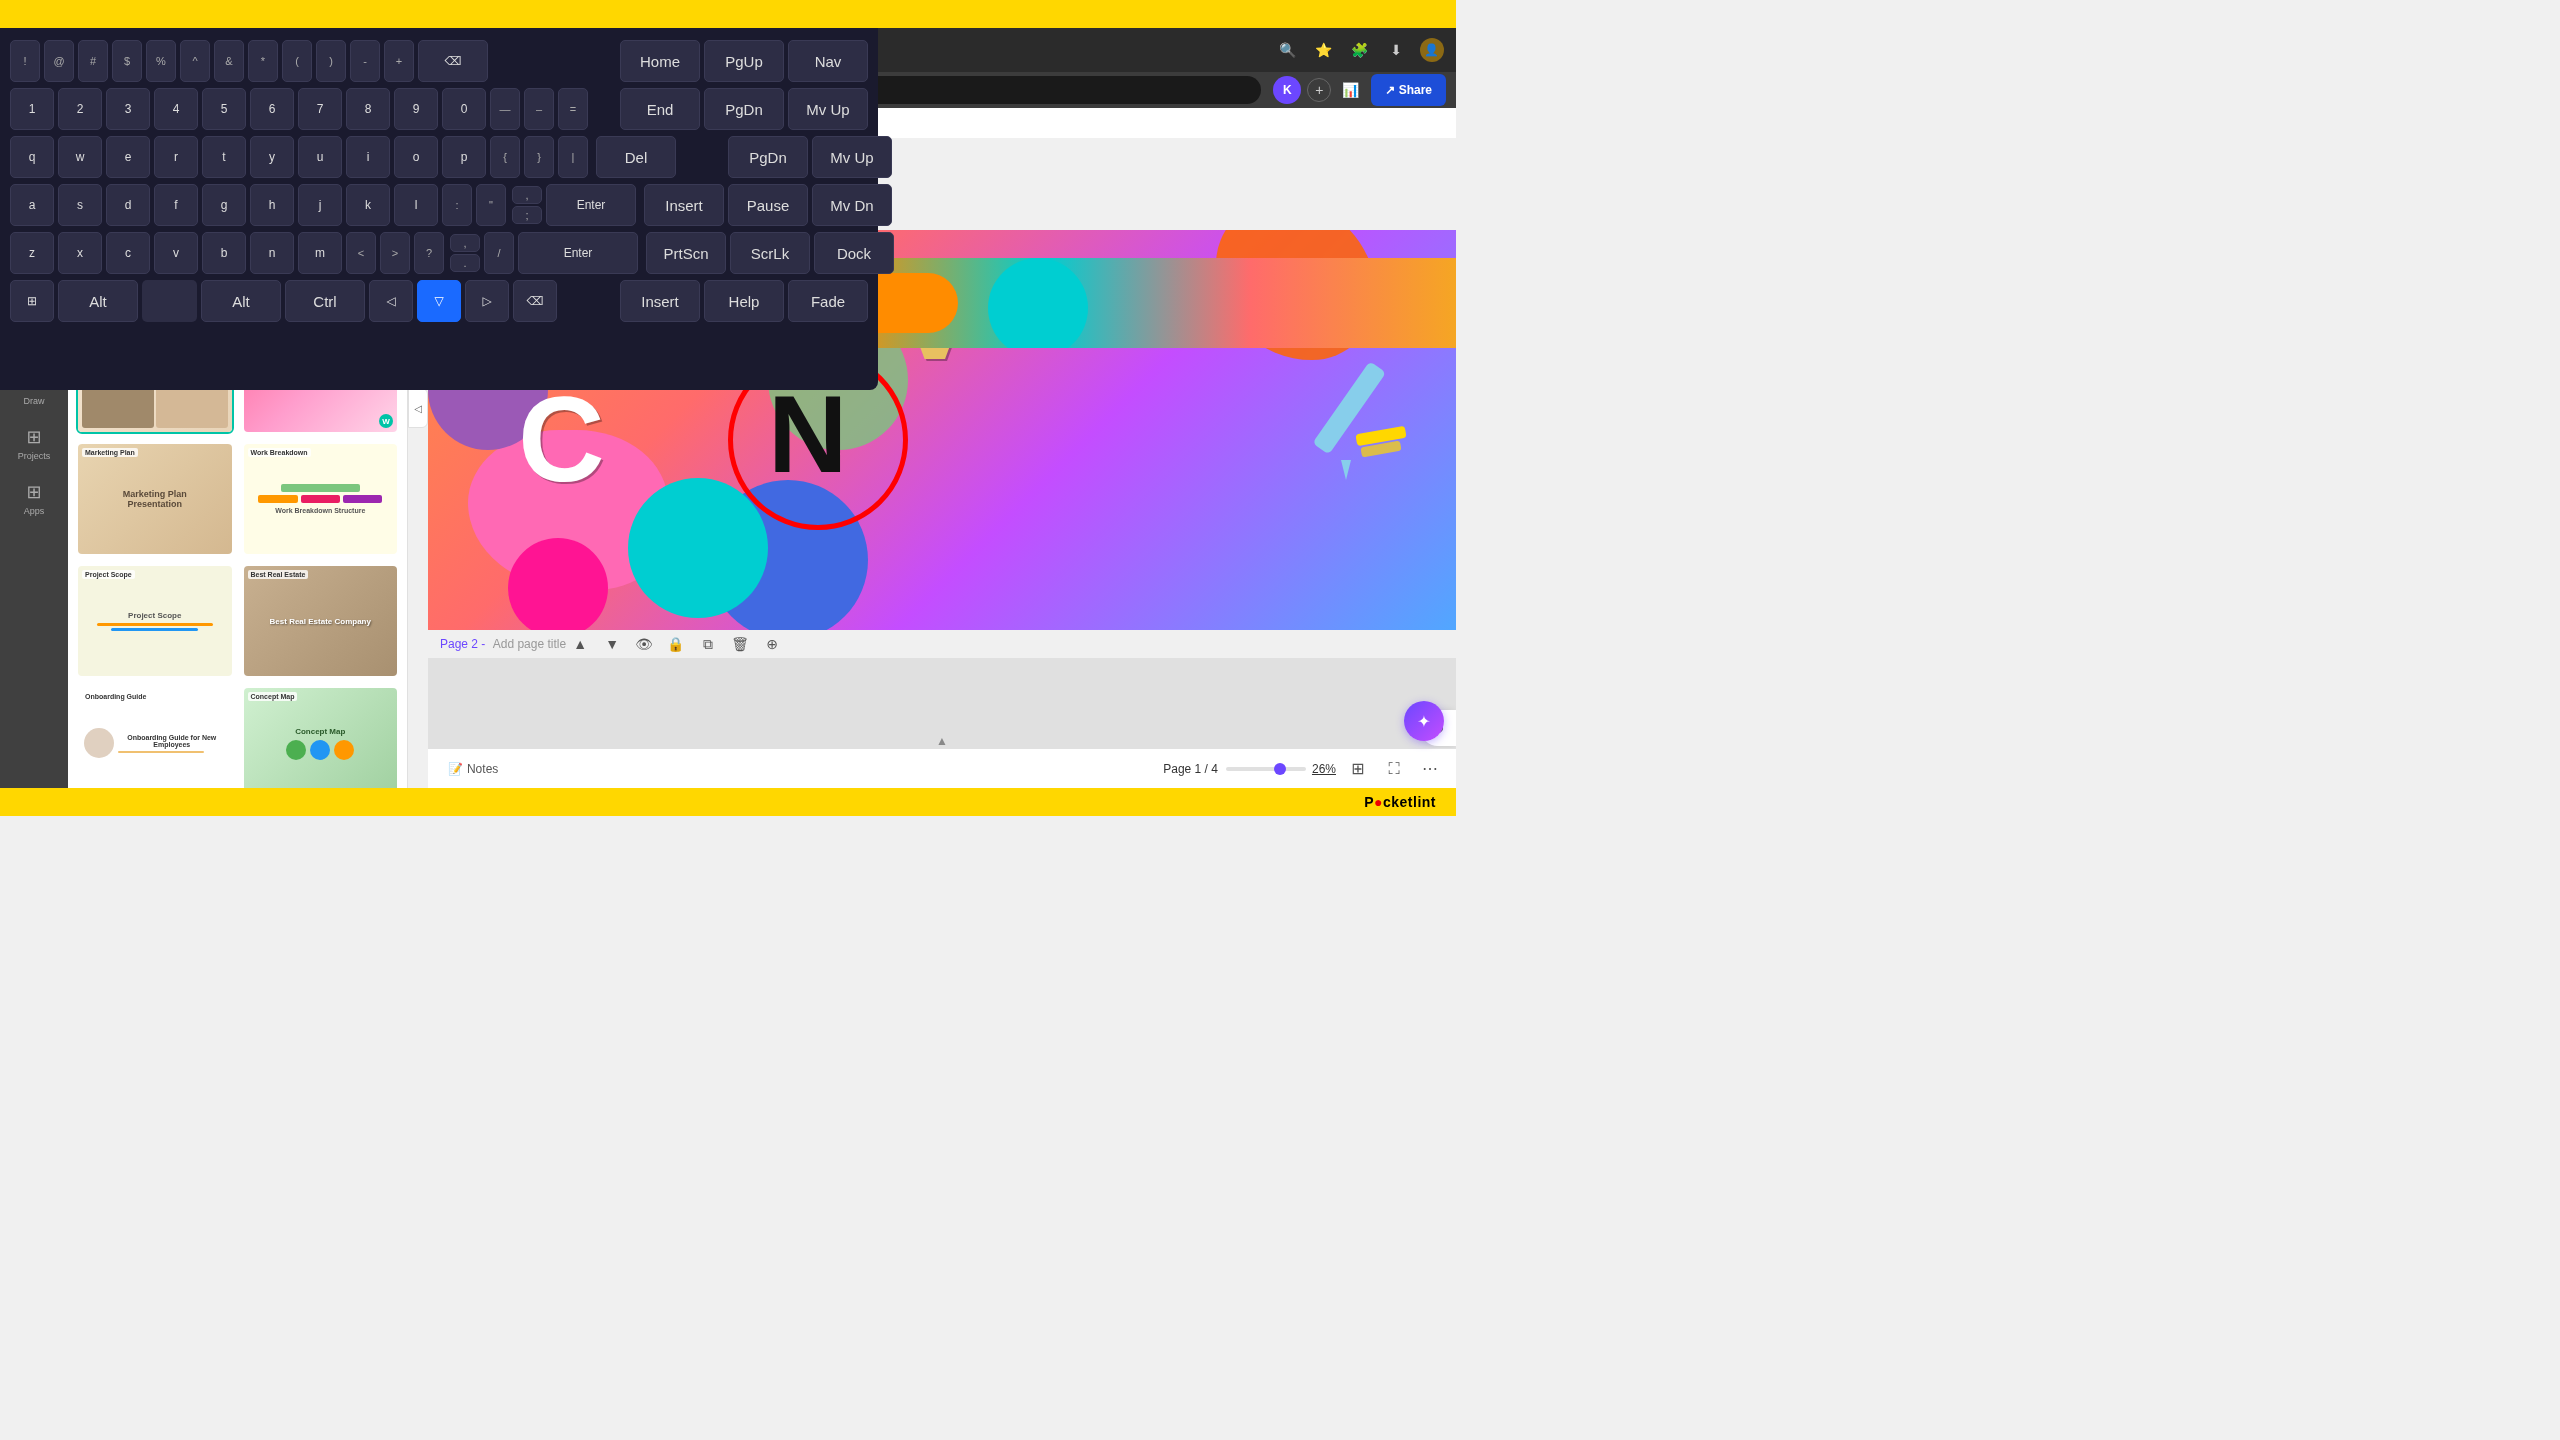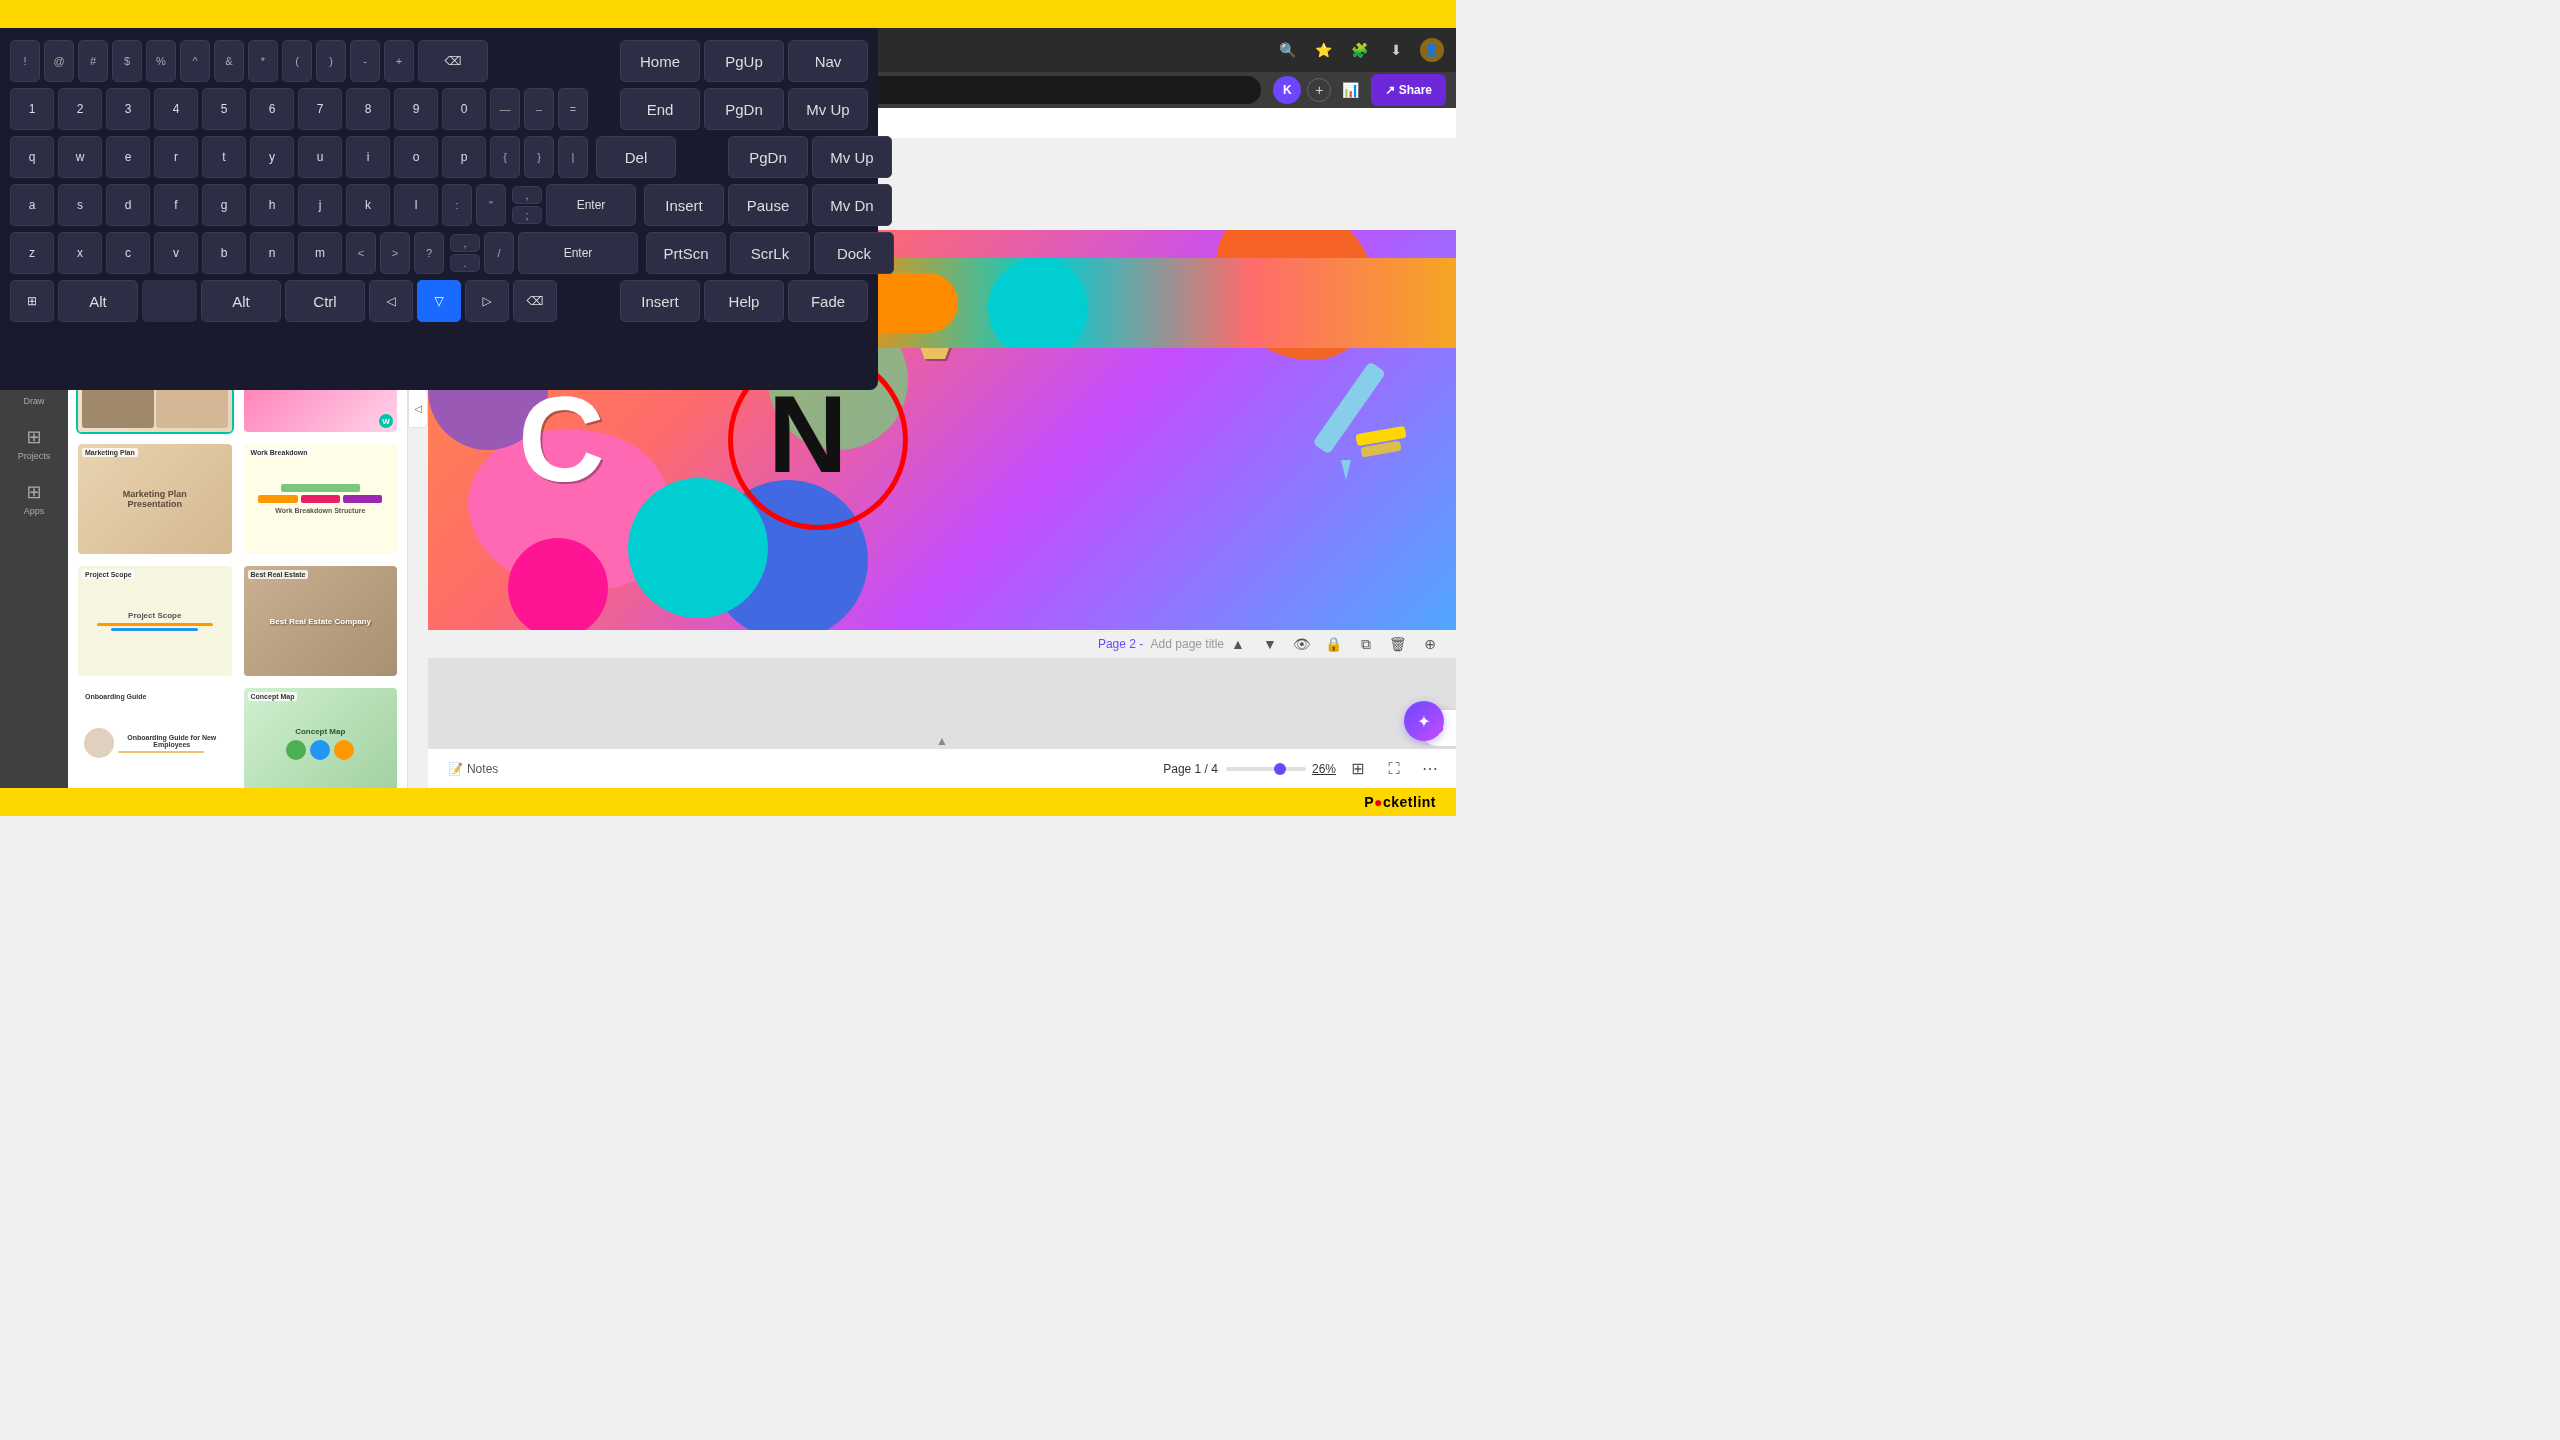--- a/index.html
+++ b/index.html
@@ -109,21 +109,21 @@
       border: none;
       background: transparent;
       font-size: 12px;
       color: #333;
       cursor: pointer;
       display: flex;
       align-items: center;
       gap: 4px;
     }
     .share-btn {
-      background: #6d28d9;
+      background: #1d4ed8;
       color: #fff;
       height: 32px;
       padding: 0 14px;
       border-radius: 6px;
       border: none;
       font-size: 12px;
       font-weight: 600;
       cursor: pointer;
     }
     .action-icon-btn {
@@ -797,21 +797,21 @@
     <svg class="pen-illustration" viewBox="0 0 160 160">
 
       <rect x="60" y="10" width="20" height="100" rx="5" fill="#87ceeb" transform="rotate(35 80 80)"></rect>
       <polygon points="75,110 85,110 80,130" fill="#87ceeb"></polygon>
 
       <rect x="90" y="80" width="50" height="12" rx="4" fill="#ffd700" transform="rotate(-10 115 86)"></rect>
       <rect x="95" y="94" width="40" height="10" rx="3" fill="#ffd700" opacity="0.7" transform="rotate(-10 115 99)"></rect>
     </svg>
   </div>
 
-  <div style="position:absolute;bottom:90px;left:0;right:0;height:28px;background:#f0f0f0;display:flex;align-items:center;justify-content:flex-end;padding:8px 12px;font-size:12px;color:#666;z-index:5;">
+  <div style="position:absolute;bottom:90px;left:0;right:0;height:28px;background:#f0f0f0;display:flex;align-items:center;justify-content:flex-start;padding:8px 12px;font-size:12px;color:#666;z-index:5;">
     <span>
       <span style="color:#6c47ff;font-weight:500;">Page 2 -</span>
       <span style="color:#999;margin-left:4px;">Add page title</span>
     </span>
     <div style="display:flex;gap:4px;">
       <button class="action-icon-btn">▲</button>
       <button class="action-icon-btn">▼</button>
       <button class="action-icon-btn">👁</button>
       <button class="action-icon-btn">🔒</button>
       <button class="action-icon-btn">⧉</button>

